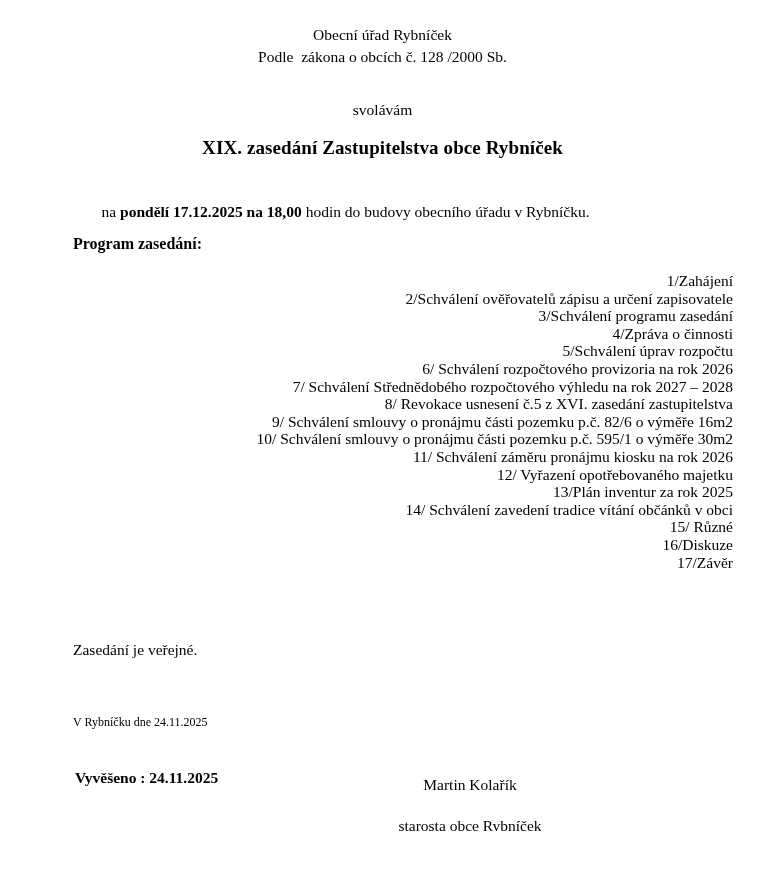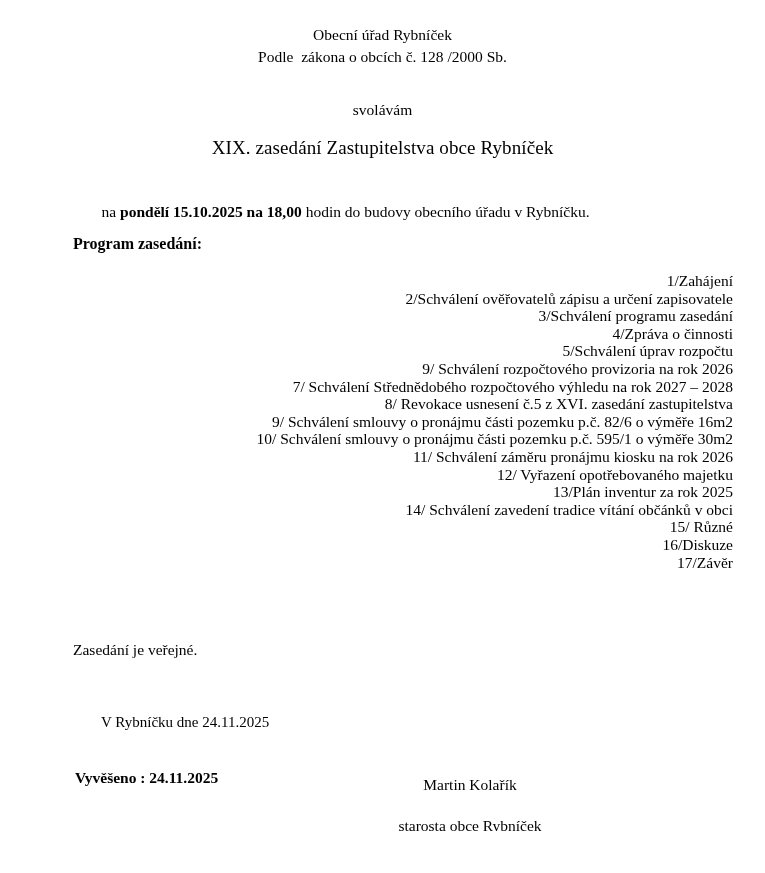--- a/index.html
+++ b/index.html
@@ -49,21 +49,21 @@
   }
 
   
   .doc-title {
     position: absolute;
     top: 136px;
     left: 0;
     width: 765px;
     text-align: center;
     font-size: 19px;
-    font-weight: normal;
+    font-weight: bold;
     line-height: 24px;
     letter-spacing: 0.1px;
   }
 
   
   .date-line {
     position: absolute;
     top: 182px;
     left: 86px;
     width: 640px;
@@ -105,24 +105,23 @@
     position: absolute;
     top: 640px;
     left: 73px;
     font-size: 15.5px;
     line-height: 20px;
   }
   .place-date {
     position: absolute;
     top: 712px;
     left: 73px;
-    font-size: 15px;
+    font-size: 12px;
     line-height: 20px;
     white-space: pre;
-    margin-left: 28px;
   }
 
   
   .signature {
     position: absolute;
     top: 753px;
     left: 370px;
     width: 200px;
     text-align: center;
     font-size: 15.5px;
@@ -148,32 +147,32 @@
   <div class="header-block">
     <div class="header-line">Obecní úřad Rybníček</div>
     <div class="header-line">Podle  zákona o obcích č. 128 /2000 Sb.</div>
   </div>
 
   <div class="convene">svolávám</div>
 
   <div class="doc-title">XIX. zasedání Zastupitelstva obce Rybníček</div>
 
   <div class="date-line">
-    <span>na </span><b>pondělí 15.10.2025 na 18,00</b><span> hodin do budovy obecního úřadu v Rybníčku.</span>
+    <span>na </span><b>pondělí 17.12.2025 na 18,00</b><span> hodin do budovy obecního úřadu v Rybníčku.</span>
   </div>
 
   <div class="program-heading">Program zasedání:</div>
 
   <ul class="agenda">
     <li>1/Zahájení</li>
     <li>2/Schválení ověřovatelů zápisu a určení zapisovatele</li>
     <li>3/Schválení programu zasedání</li>
     <li>4/Zpráva o činnosti</li>
     <li>5/Schválení úprav rozpočtu</li>
-    <li>9/ Schválení rozpočtového provizoria na rok 2026</li>
+    <li>6/ Schválení rozpočtového provizoria na rok 2026</li>
     <li>7/ Schválení Střednědobého rozpočtového výhledu na rok 2027 – 2028</li>
     <li>8/ Revokace usnesení č.5 z XVI. zasedání zastupitelstva</li>
     <li>9/ Schválení smlouvy o pronájmu části pozemku p.č. 82/6 o výměře 16m2</li>
     <li>10/ Schválení smlouvy o pronájmu části pozemku p.č. 595/1 o výměře 30m2</li>
     <li>11/ Schválení záměru pronájmu kiosku na rok 2026</li>
     <li>12/ Vyřazení opotřebovaného majetku</li>
     <li>13/Plán inventur za rok 2025</li>
     <li>14/ Schválení zavedení tradice vítání občánků v obci</li>
     <li>15/ Různé</li>
     <li>16/Diskuze</li>

